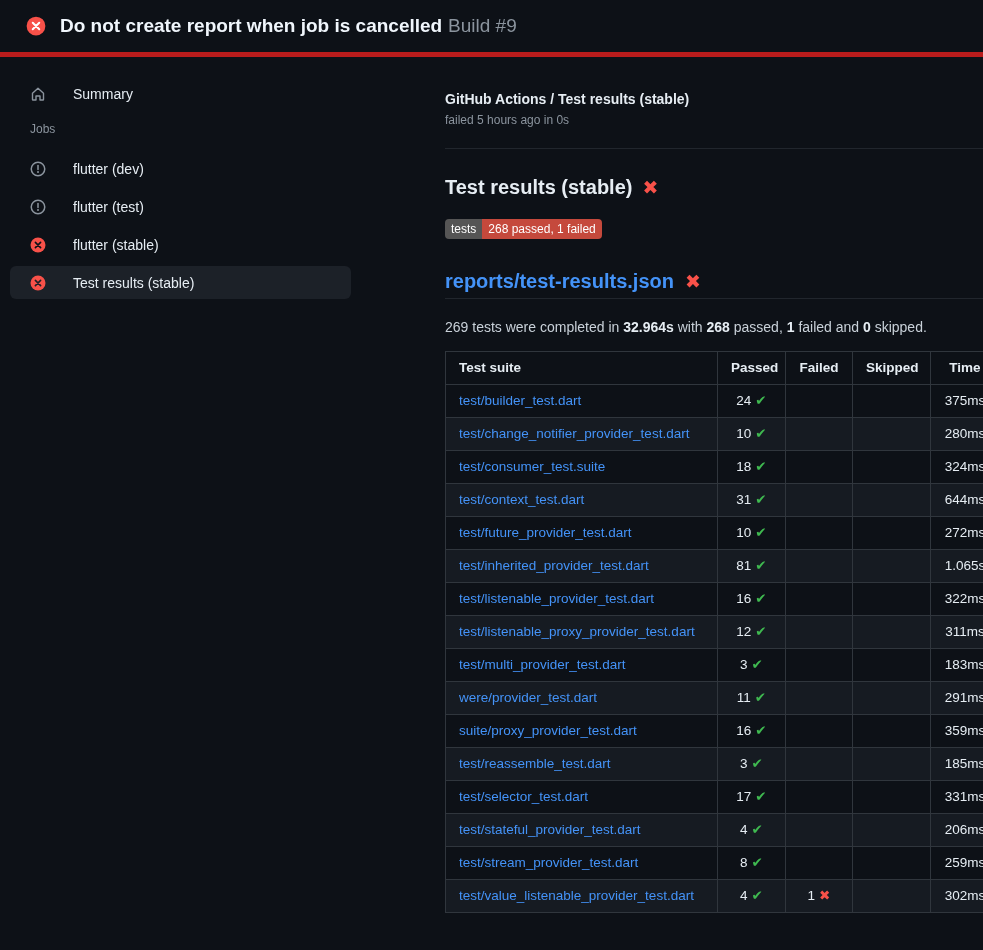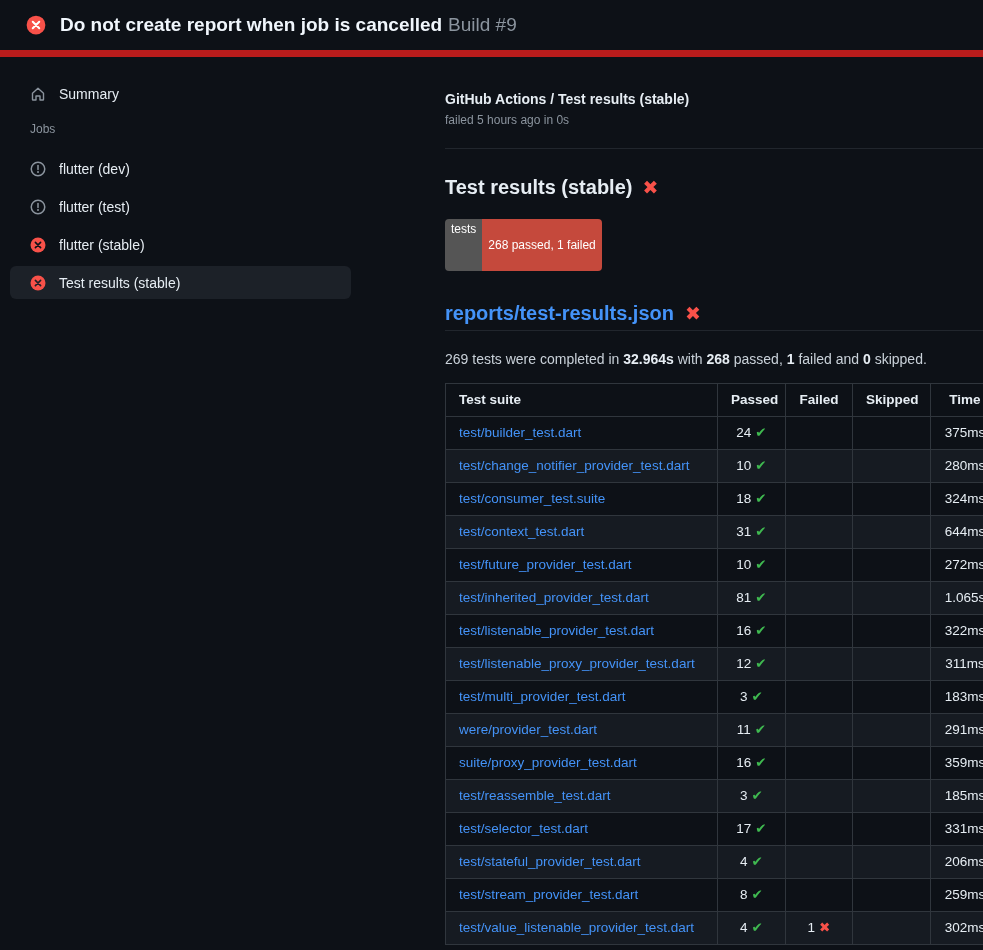--- a/index.html
+++ b/index.html
@@ -7,33 +7,33 @@
   body {
     width:983px; height:950px; overflow:hidden;
     background:#0d1117; color:#e6edf3;
     font-family:"Liberation Sans","DejaVu Sans",sans-serif;
     font-size:14px;
   }
   
   .top-header {
     display:flex; align-items:center; gap:14px;
     height:57px; padding-left:26px;
-    border-bottom:7px solid #b91c1c;
+    border-bottom:5px solid #b91c1c;
   }
   .top-header .status-icon { flex:none; display:flex; }
   .top-title { font-size:19px; font-weight:700; color:#f0f6fc; }
   .top-build { font-size:19px; font-weight:400; color:#8b949e; margin-left:2px; }
 
   
   .layout { display:flex; align-items:flex-start; }
 
   
   .sidebar { width:398px; flex:none; padding-top:20px; }
   .side-item {
-    display:flex; align-items:center; gap:13px;
+    display:flex; align-items:center; gap:27px;
     height:33px; margin:0 47px 5px 10px; padding-left:20px;
     border-radius:6px; cursor:pointer; color:#e6edf3; font-size:14px;
   }
   .side-item.selected { background:#1c2128; }
   .side-item .icn { display:flex; flex:none; }
   .jobs-label { color:#8b949e; font-size:12px; margin:12px 0 16px 30px; }
 
   
   .main { flex:1; padding:33px 0 0 47px; }
   .breadcrumb { font-weight:700; font-size:14px; color:#e6edf3; line-height:18px; }
@@ -44,21 +44,21 @@
     display:flex; align-items:center; gap:10px;
     margin-top:26px; font-size:20px; font-weight:700; line-height:24px;
   }
   .x-mark { color:#f85149; font-weight:700; font-size:19px; line-height:1; }
 
   .badge {
     display:inline-flex; margin-top:20px; font-size:12px; line-height:18px;
     border-radius:4px; overflow:hidden; font-weight:400;
   }
   .badge-label { background:#555555; color:#ffffff; padding:1px 6px; }
-  .badge-value { background:#c5493c; color:#ffffff; padding:17px 6px; }
+  .badge-value { background:#c5493c; color:#ffffff; padding:1px 6px; }
 
   .report-title {
     display:flex; align-items:center; gap:11px;
     margin-top:30px; padding-bottom:5px;
     font-size:20px; font-weight:700; line-height:24px;
     border-bottom:1px solid #21262d;
   }
   .report-title a { color:#4493f8; text-decoration:none; }
 
   .summary-line { margin-top:18px; color:#c9d1d9; line-height:20px; }

